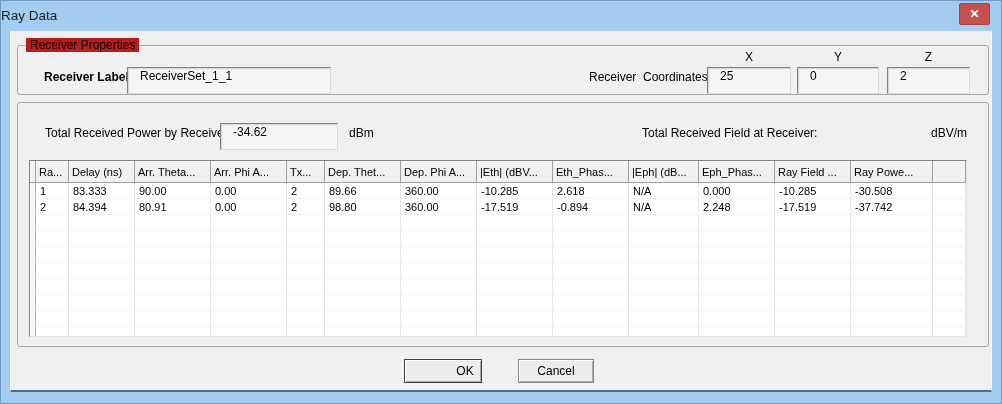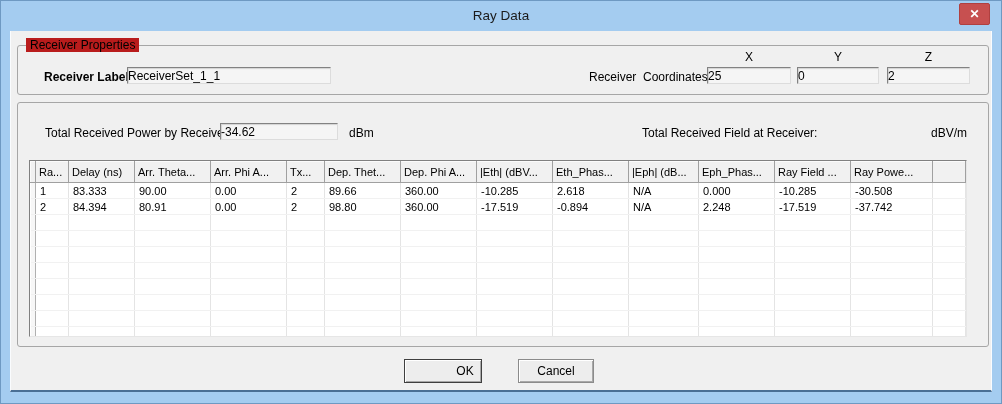--- a/index.html
+++ b/index.html
@@ -5,21 +5,21 @@
   * { margin:0; padding:0; box-sizing:border-box; }
   html,body { width:1002px; height:404px; background:#fff; }
   body { font-family:"Liberation Sans", sans-serif; color:#000; }
 
   .window {
     position:absolute; left:0; top:0; width:1002px; height:404px;
     background:#a4ccf0; border:1px solid #6e99c2;
   }
   .titlebar {
     position:absolute; left:0; top:0; right:0; height:26px;
-    text-align:center; line-height:30px; font-size:13.5px; color:#1b1b1b;
+    line-height:30px; font-size:13.5px; color:#1b1b1b;
   }
   .close-btn {
     position:absolute; top:2px; right:11px; width:31px; height:22px;
     background:#c75050; border:1px solid #b04040; border-radius:2px;
     color:#fff; text-align:center; line-height:20px; font-size:12px; font-weight:bold;
     cursor:pointer;
   }
   .client {
     position:absolute; left:9px; right:9px; top:30px; bottom:11px;
     background:#f0f0f0;
@@ -28,24 +28,24 @@
   }
   .group {
     position:absolute; border:1px solid #a6a6a6; border-radius:3px; background:#f0f0f0;
   }
   .legend {
     position:absolute; top:-8px; left:8px; background:#b91c1c; padding:0 4px;
     font-size:12px; white-space:pre;
   }
   .lbl { position:absolute; font-size:12px; white-space:pre; }
   .field {
-    position:absolute; height:17px; background:#f5f5f5;
+    position:absolute; height:27px; background:#f5f5f5;
     border:1px solid #828282; border-bottom-color:#dcdcdc; border-right-color:#dcdcdc;
     box-shadow:inset 1px 1px 1px rgba(0,0,0,0.14);
-    font-size:12px; line-height:17px; padding:0 0; white-space:pre; overflow:hidden;
+    font-size:12px; line-height:17px; padding:0 12px; white-space:pre; overflow:hidden;
   }
   .axis-lbl { position:absolute; font-size:12px; text-align:center; }
 
   #group-receiver { left:6px; top:14px; width:972px; height:50px; }
   #group-analysis { left:6px; top:71px; width:972px; height:245px; }
 
   .grid-box {
     position:absolute; left:11px; top:57px; width:938px; height:177px;
     background:#fff; overflow:hidden;
     border:1px solid #808080; border-bottom-color:#e6e6e6; border-right-color:#e6e6e6;

